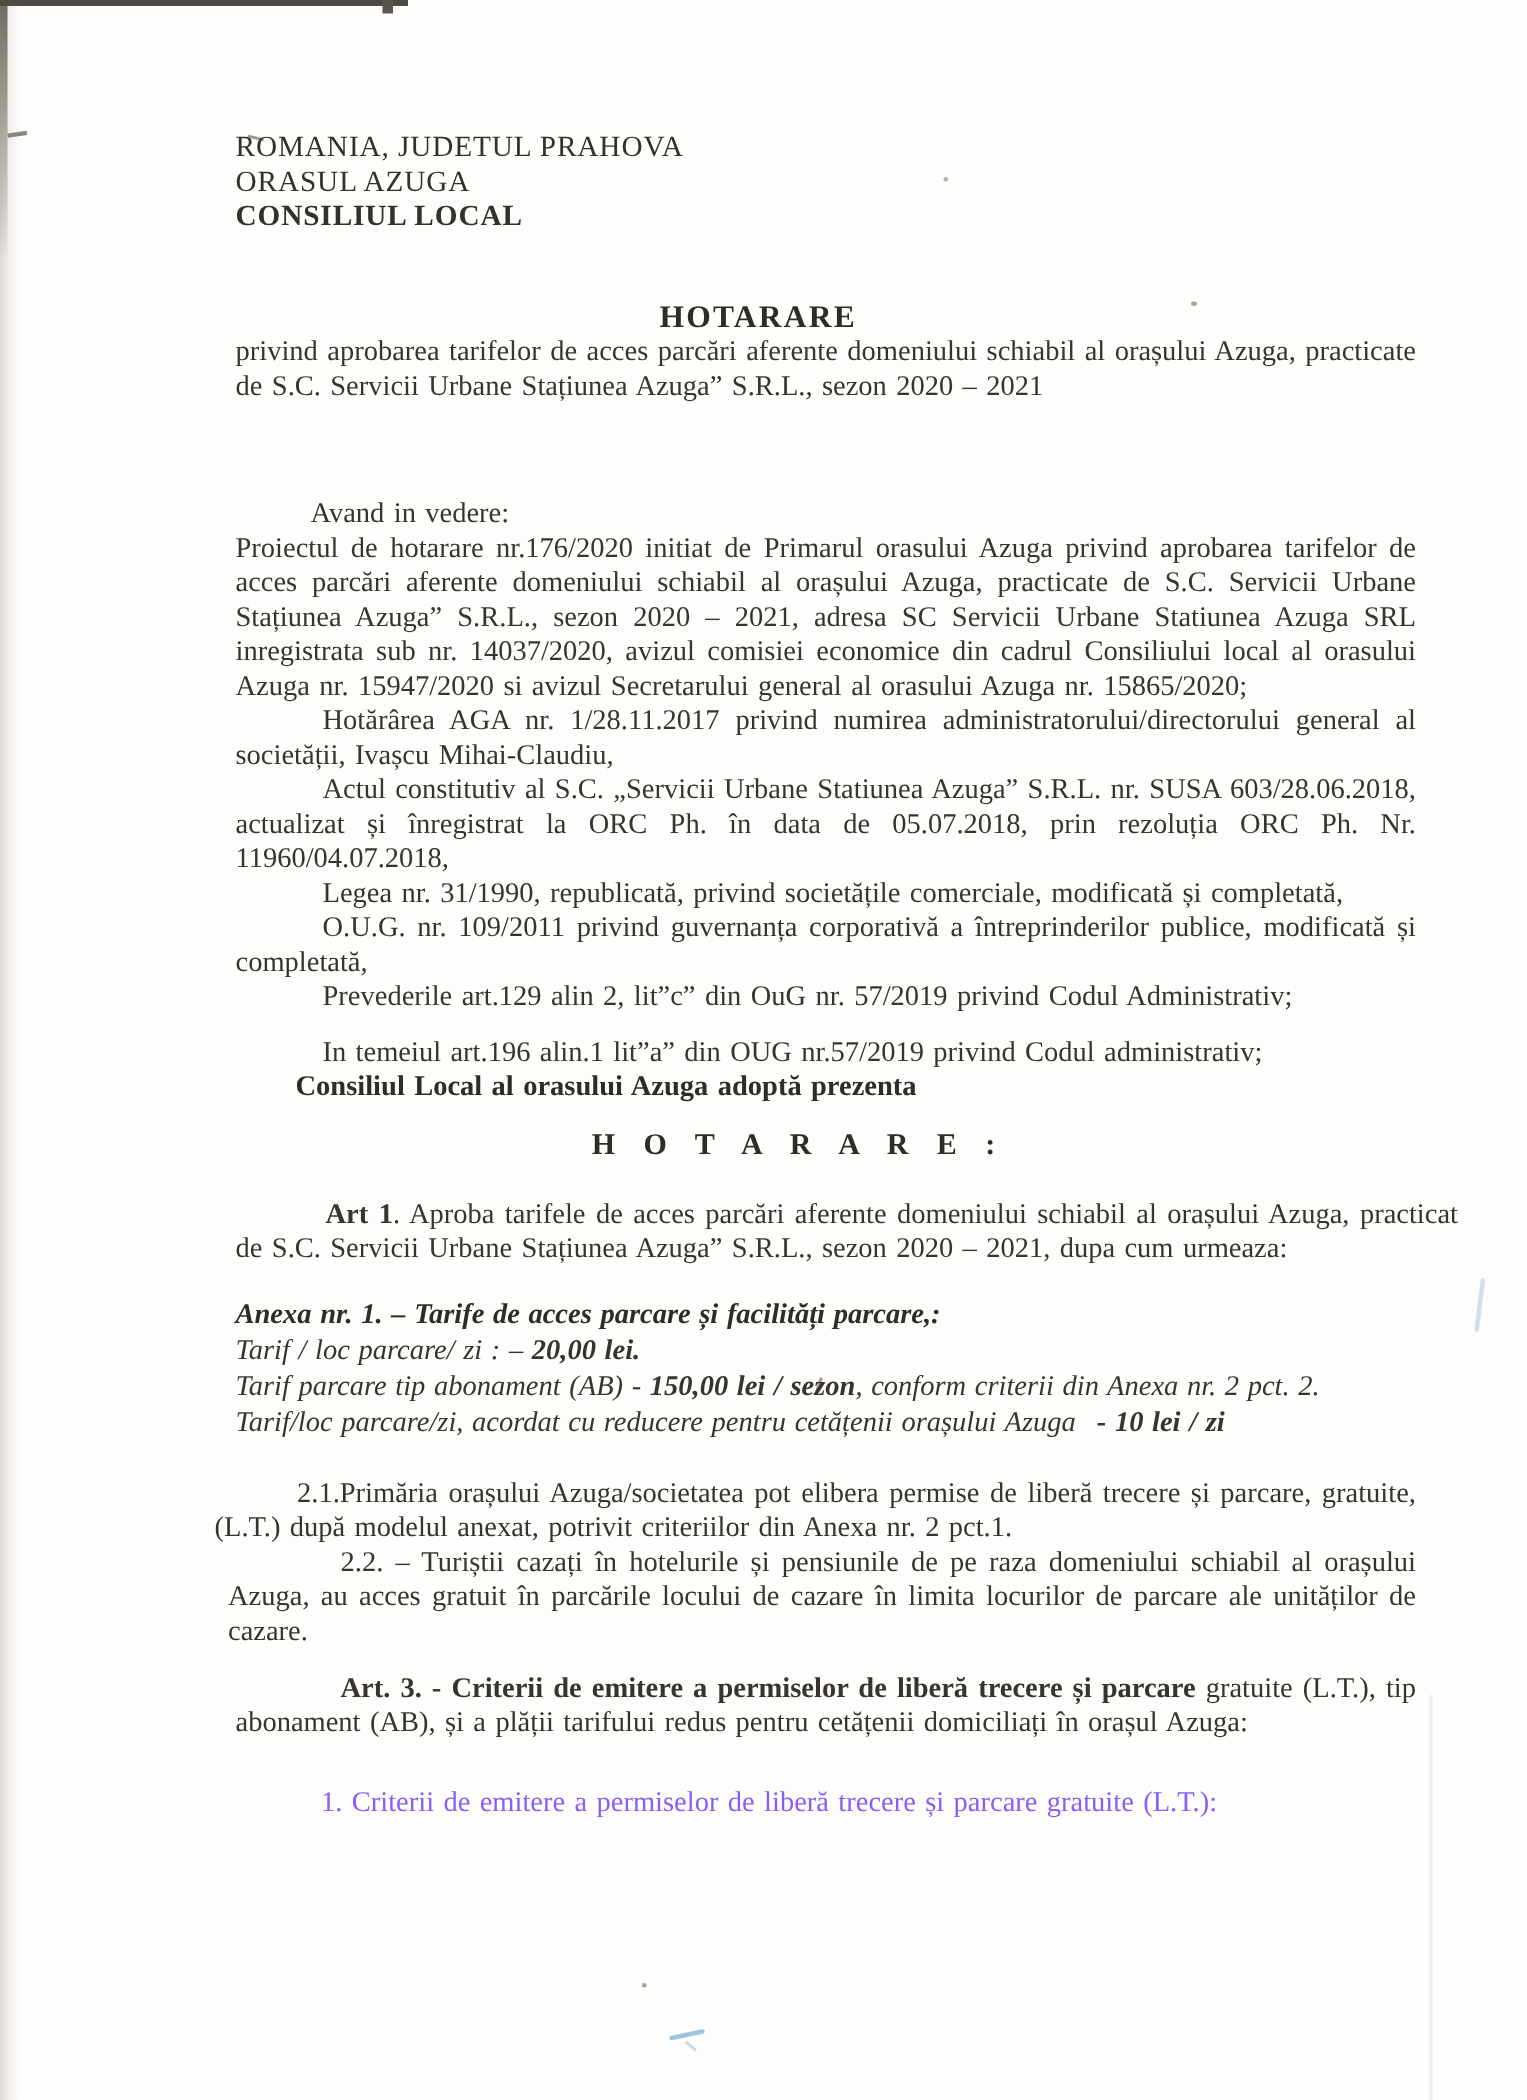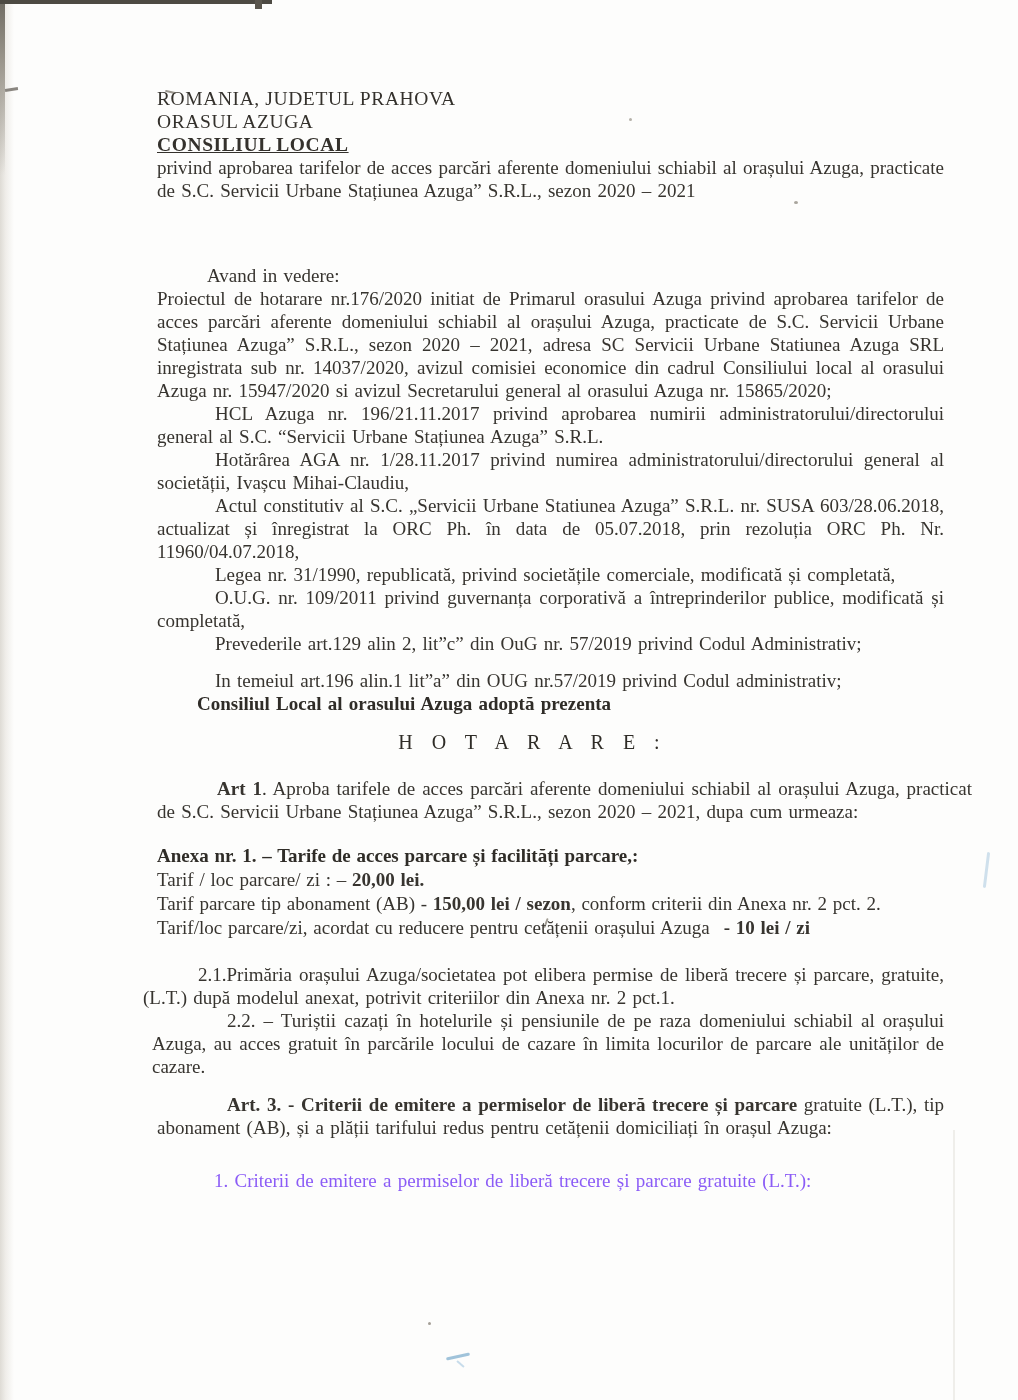--- a/index.html
+++ b/index.html
@@ -56,21 +56,21 @@
     box-sizing: border-box;
     width: 100%;
     height: 100%;
   }
   .hdr-line {
     font-size: 19.5px;
     line-height: 23px;
     letter-spacing: 0.6px;
     color: #34312c;
   }
-  .bold { font-weight: bold; text-decoration: underline; }
+  .bold { font-weight: bold; }
   .title-heading {
     margin-top: 43px;
     font-size: 21px;
     line-height: 24px;
     font-weight: bold;
     text-align: center;
     letter-spacing: 1.5px;
     position: relative;
     left: -45px;
     color: #2f2c27;
@@ -90,29 +90,29 @@
     margin: 0;
   }
   .avand { margin-top: 62px; text-indent: 50px; }
   .ind { text-indent: 58px; }
   .legal-basis { margin-top: 14px; text-indent: 58px; }
   .adoption { text-indent: 40px; font-weight: bold; color: #2f2c27; }
   .decision-heading {
     margin-top: 15px;
     font-size: 20px;
     line-height: 24px;
-    font-weight: normal;
+    font-weight: bold;
     text-align: center;
     letter-spacing: 7px;
     position: relative;
     left: -18px;
     color: #2f2c27;
   }
   .art1 { margin-top: 23px; text-indent: 60px; margin-right: -28px; }
-  .anexa { margin-top: 21px; }
+  .anexa { margin-top: 21px; font-style: italic; }
   .anexa-line { font-size: 19px; line-height: 24px; margin: 0; word-spacing: 1px; }
   .anexa-head { font-weight: bold; color: #2f2c27; }
   .art2-head { margin-top: 16px; margin-left: 61px; font-weight: bold; text-align: left; color: #2f2c27; }
   .p21 { margin-top: 23px; text-indent: 55px; margin-left: -14px; }
   .p22 { text-indent: 75px; margin-left: -5px; }
   .art3 { margin-top: 15px; text-indent: 70px; }
   .crit1 { margin-top: 30px; text-indent: 57px; font-weight: normal; color: #8b5cf6; }
   .gap-sp { display: inline-block; width: 14px; }
 </style>
 </head>
@@ -136,26 +136,26 @@
   <div class="artifact a9"></div>
 
   <div class="content">
 
     <header>
       <div class="hdr-line">ROMANIA, JUDETUL PRAHOVA</div>
       <div class="hdr-line">ORASUL  AZUGA</div>
       <div class="hdr-line bold">CONSILIUL LOCAL</div>
     </header>
 
+    <div class="title-heading">HOTARARE</div>
     <p class="subtitle para">privind aprobarea tarifelor de acces parcări aferente domeniului schiabil al orașului Azuga, practicate de S.C. Servicii Urbane Stațiunea Azuga” S.R.L., sezon 2020 – 2021</p>
 
     <p class="para avand">Avand in vedere:</p>
 
     <p class="para">Proiectul de hotarare nr.176/2020 initiat de Primarul orasului Azuga privind aprobarea tarifelor de acces parcări aferente domeniului schiabil al orașului Azuga, practicate de S.C. Servicii Urbane Stațiunea Azuga” S.R.L., sezon 2020 – 2021, adresa SC Servicii Urbane Statiunea Azuga SRL inregistrata sub nr. 14037/2020, avizul comisiei economice din cadrul Consiliului local al orasului Azuga nr. 15947/2020 si avizul Secretarului general al orasului Azuga nr. 15865/2020;</p>
-    <p class="para ind">HCL Azuga nr. 196/21.11.2017 privind aprobarea numirii administratorului/directorului general al S.C. “Servicii Urbane Stațiunea Azuga” S.R.L.</p>
     <p class="para ind">Hotărârea AGA nr. 1/28.11.2017 privind numirea administratorului/directorului general al societății, Ivașcu Mihai-Claudiu,</p>
     <p class="para ind">Actul constitutiv al S.C. „Servicii Urbane Statiunea Azuga” S.R.L. nr. SUSA 603/28.06.2018, actualizat și înregistrat la ORC Ph. în data de 05.07.2018, prin rezoluția ORC Ph. Nr. 11960/04.07.2018,</p>
     <p class="para ind">Legea nr. 31/1990, republicată, privind societățile comerciale, modificată și completată,</p>
     <p class="para ind">O.U.G. nr. 109/2011 privind guvernanța corporativă a întreprinderilor publice, modificată și completată,</p>
     <p class="para ind">Prevederile art.129 alin 2, lit”c” din OuG nr. 57/2019 privind Codul Administrativ;</p>
 
     <p class="para legal-basis">In temeiul art.196 alin.1 lit”a” din OUG nr.57/2019 privind Codul administrativ;</p>
 
     <p class="para adoption">Consiliul Local al orasului Azuga adoptă prezenta</p>
 

